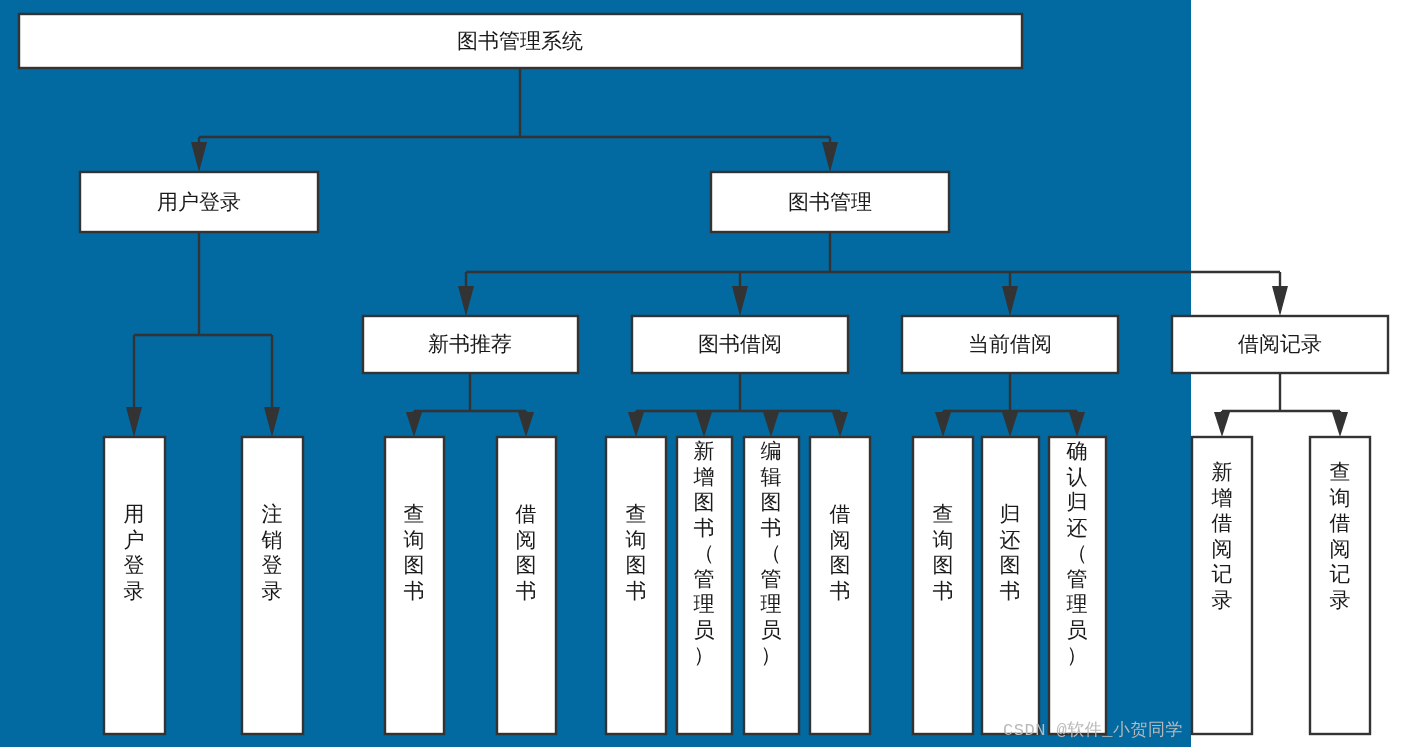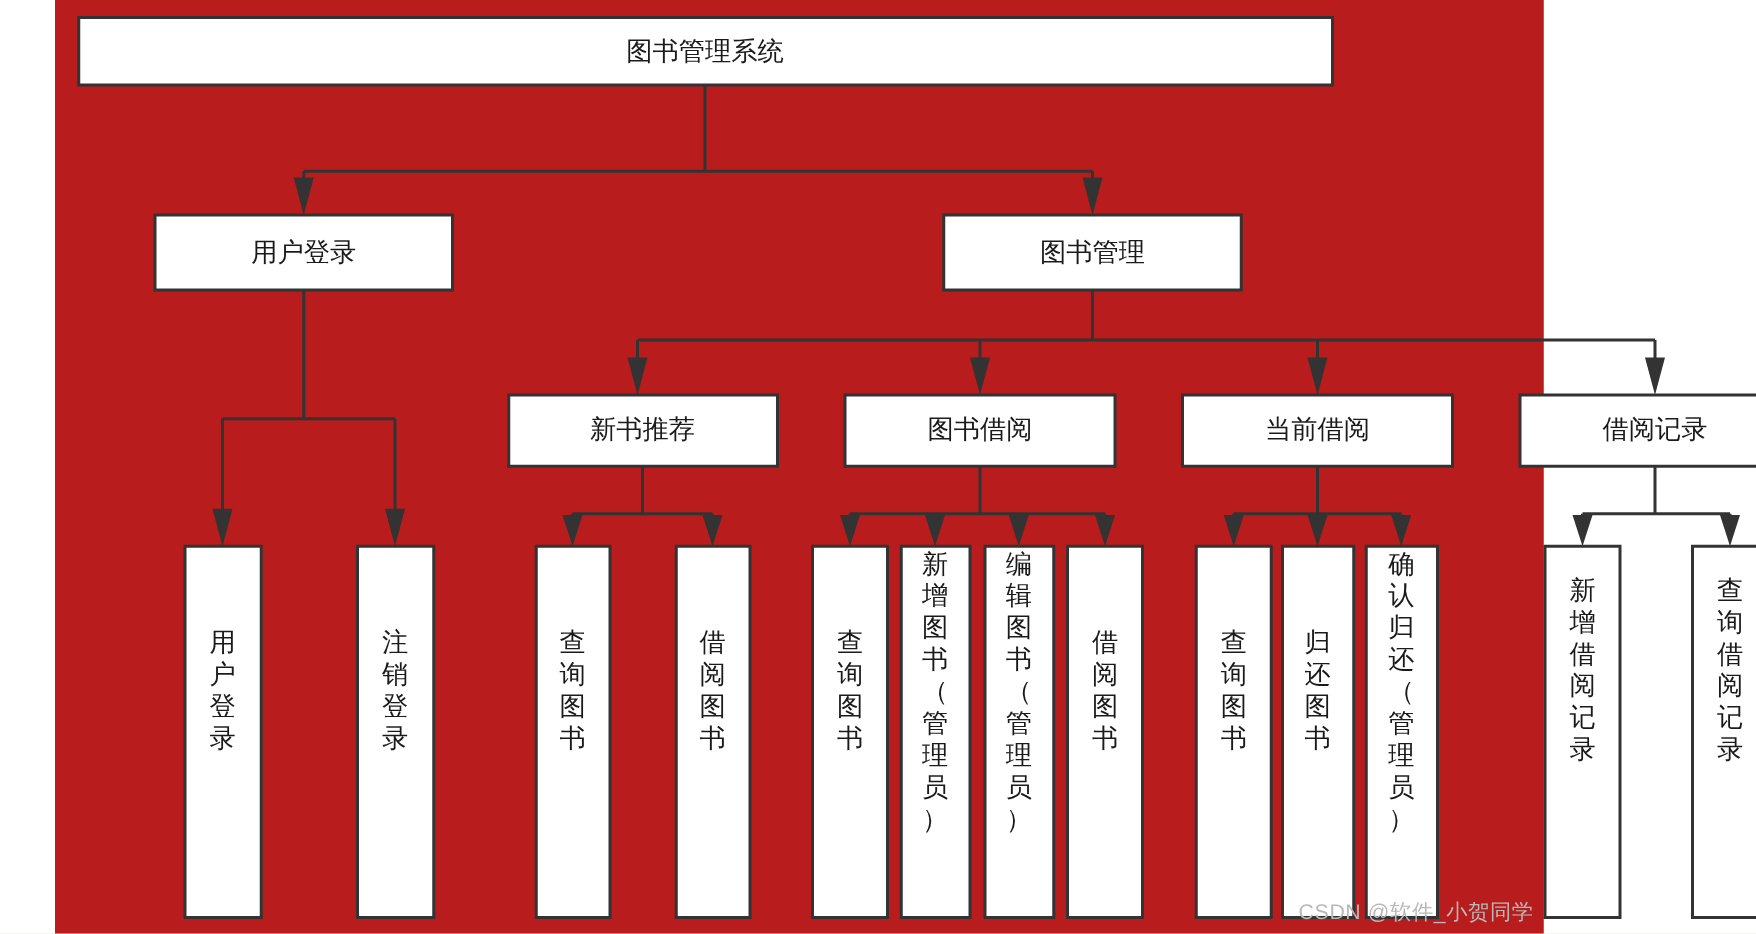--- a/index.html
+++ b/index.html
@@ -10,22 +10,21 @@
   body {
     width: 1405px;
     height: 747px;
     font-family: "DejaVu Sans", "Liberation Sans", sans-serif;
     overflow: hidden;
   }
   #diagram-root {
     position: relative;
     width: 1191px;
     height: 747px;
-    background: #b91c1c;
-    margin-left: 44px;
+    background: #0369a1;
   }
   svg#tree-svg {
     position: absolute;
     left: 0;
     top: 0;
     width: 1405px;
     height: 747px;
   }
   .node-box {
     fill: #ffffff;
@@ -52,21 +51,21 @@
     stroke-linecap: butt;
   }
   .arrow-head {
     fill: #333333;
     stroke: none;
   }
   .watermark {
     position: absolute;
     right: 8px;
     bottom: 6px;
-    font-family: Liberation Sans, sans-serif;
+    font-family: Liberation Mono, monospace;
     font-size: 17px;
     color: #b9b9b9;
     white-space: nowrap;
     letter-spacing: 0.5px;
     user-select: none;
   }
 </style>
 </head>
 <body>
 

